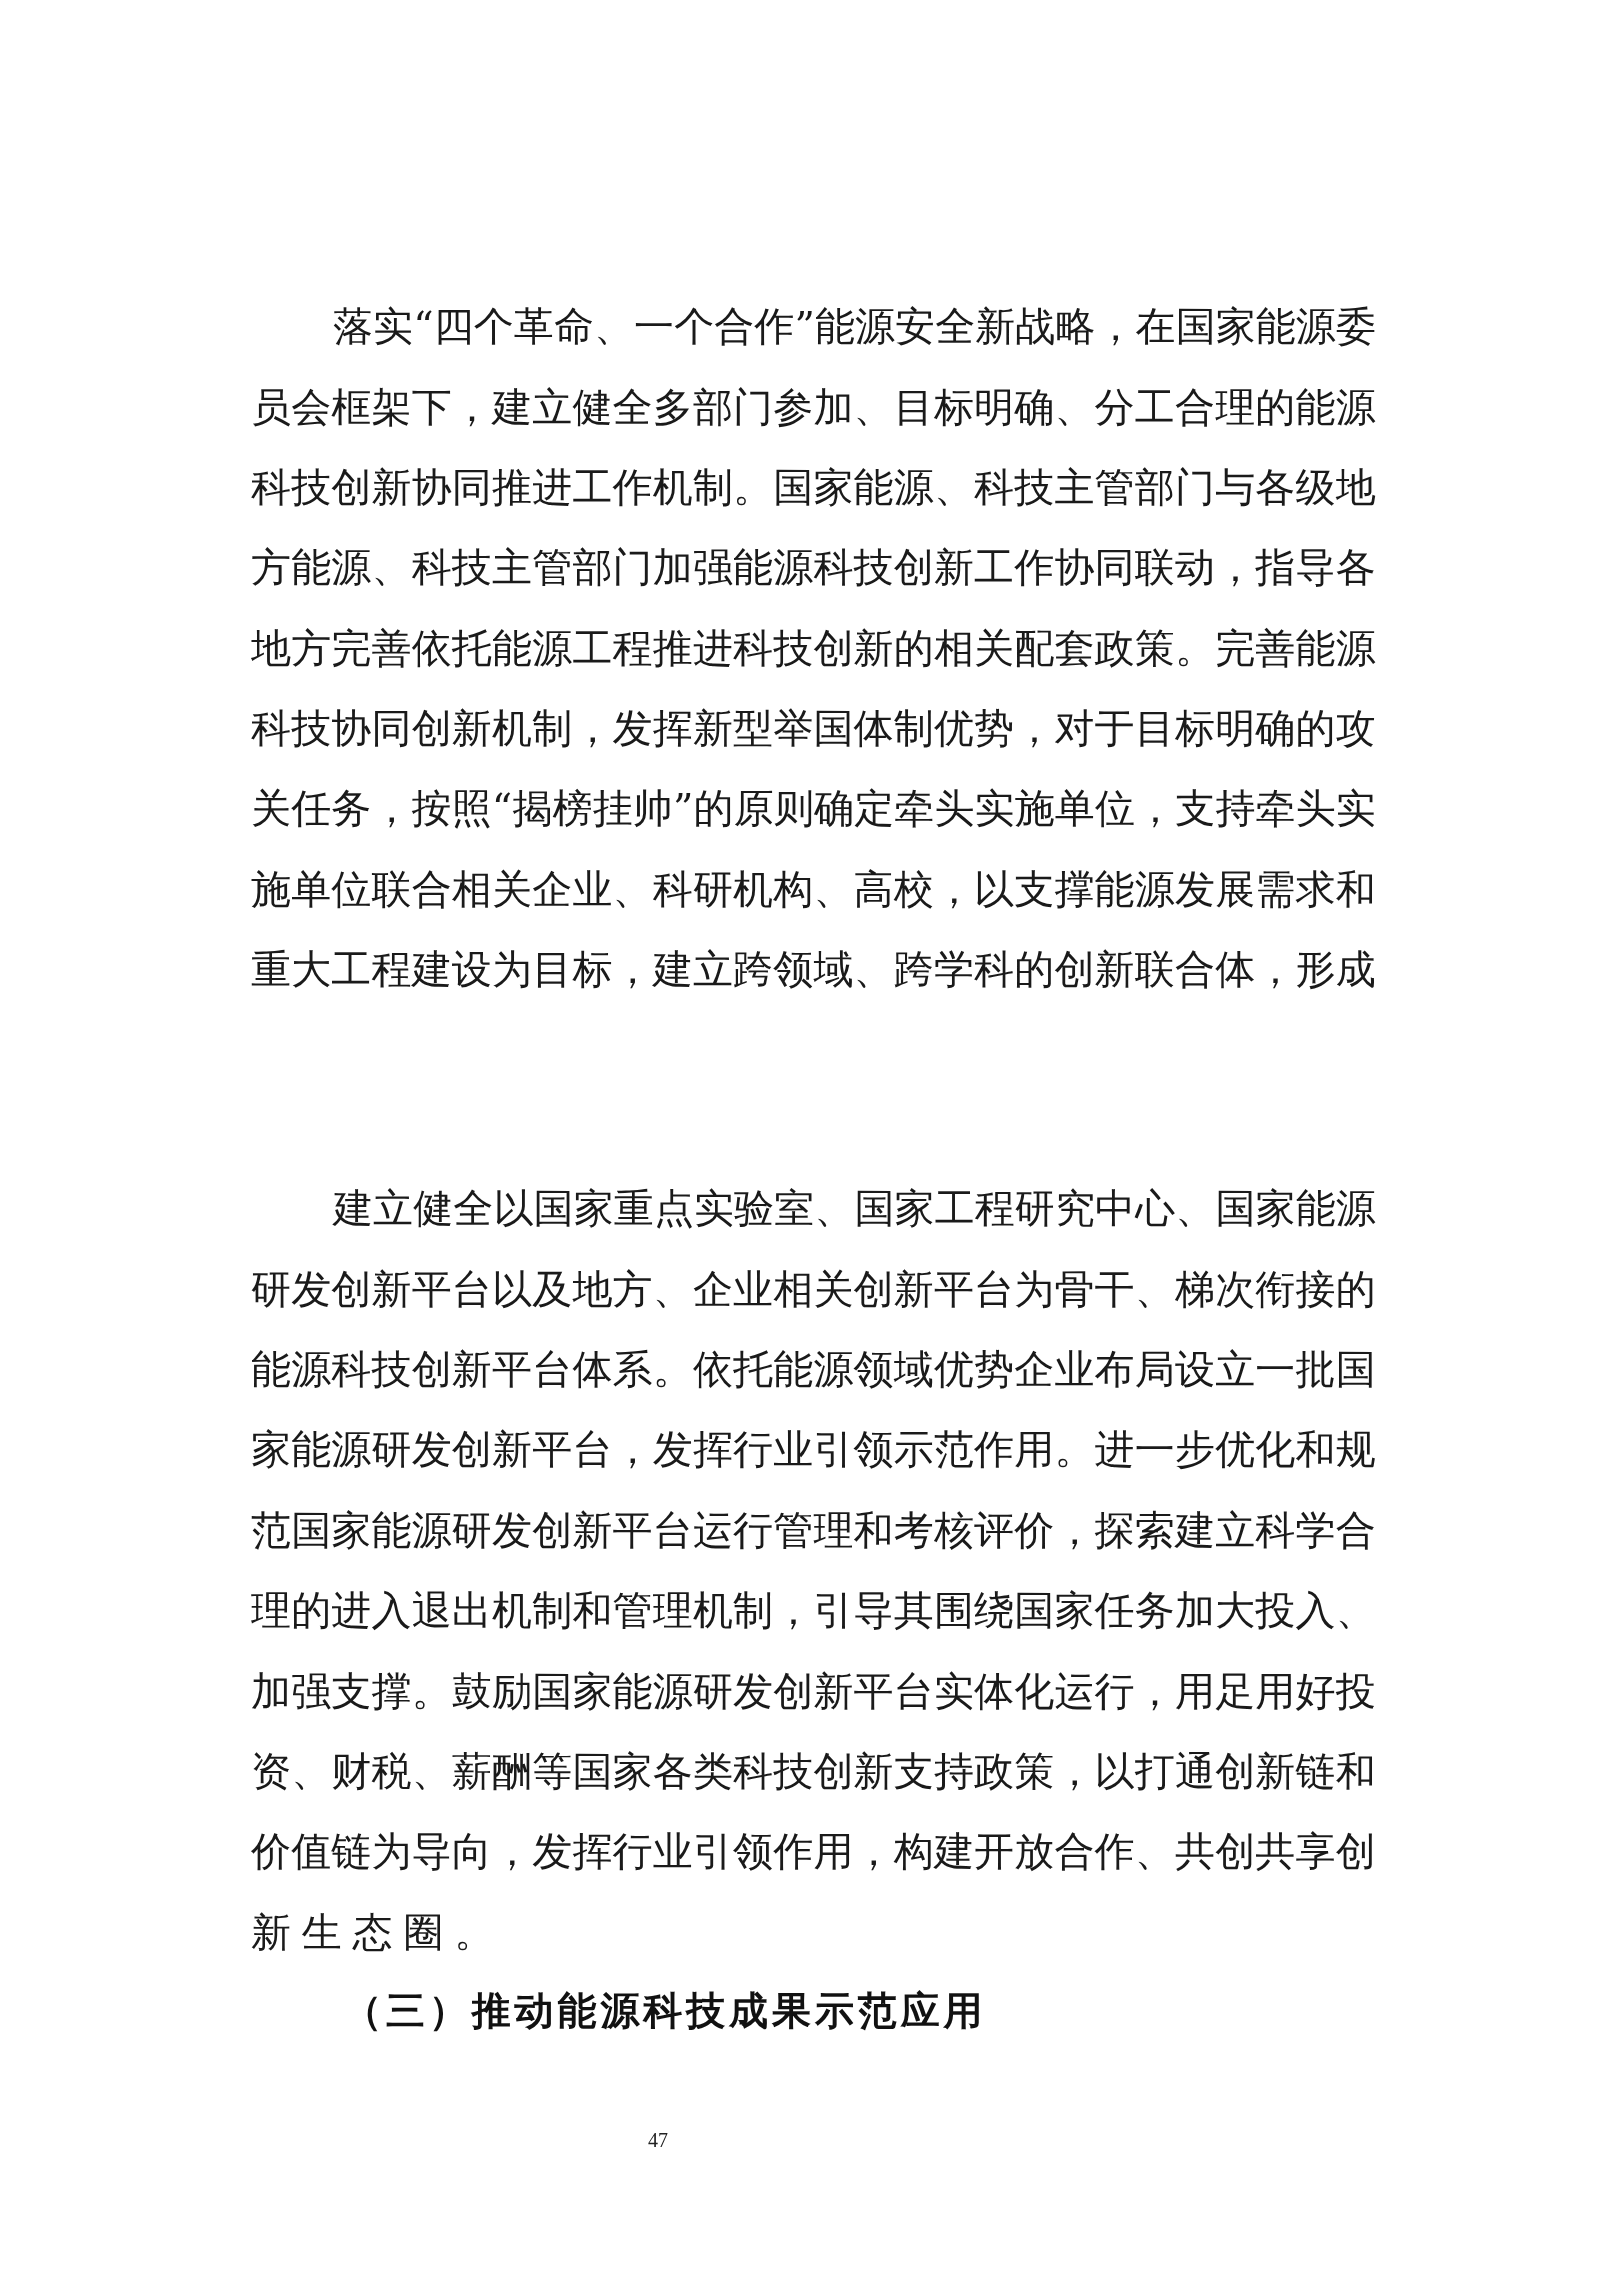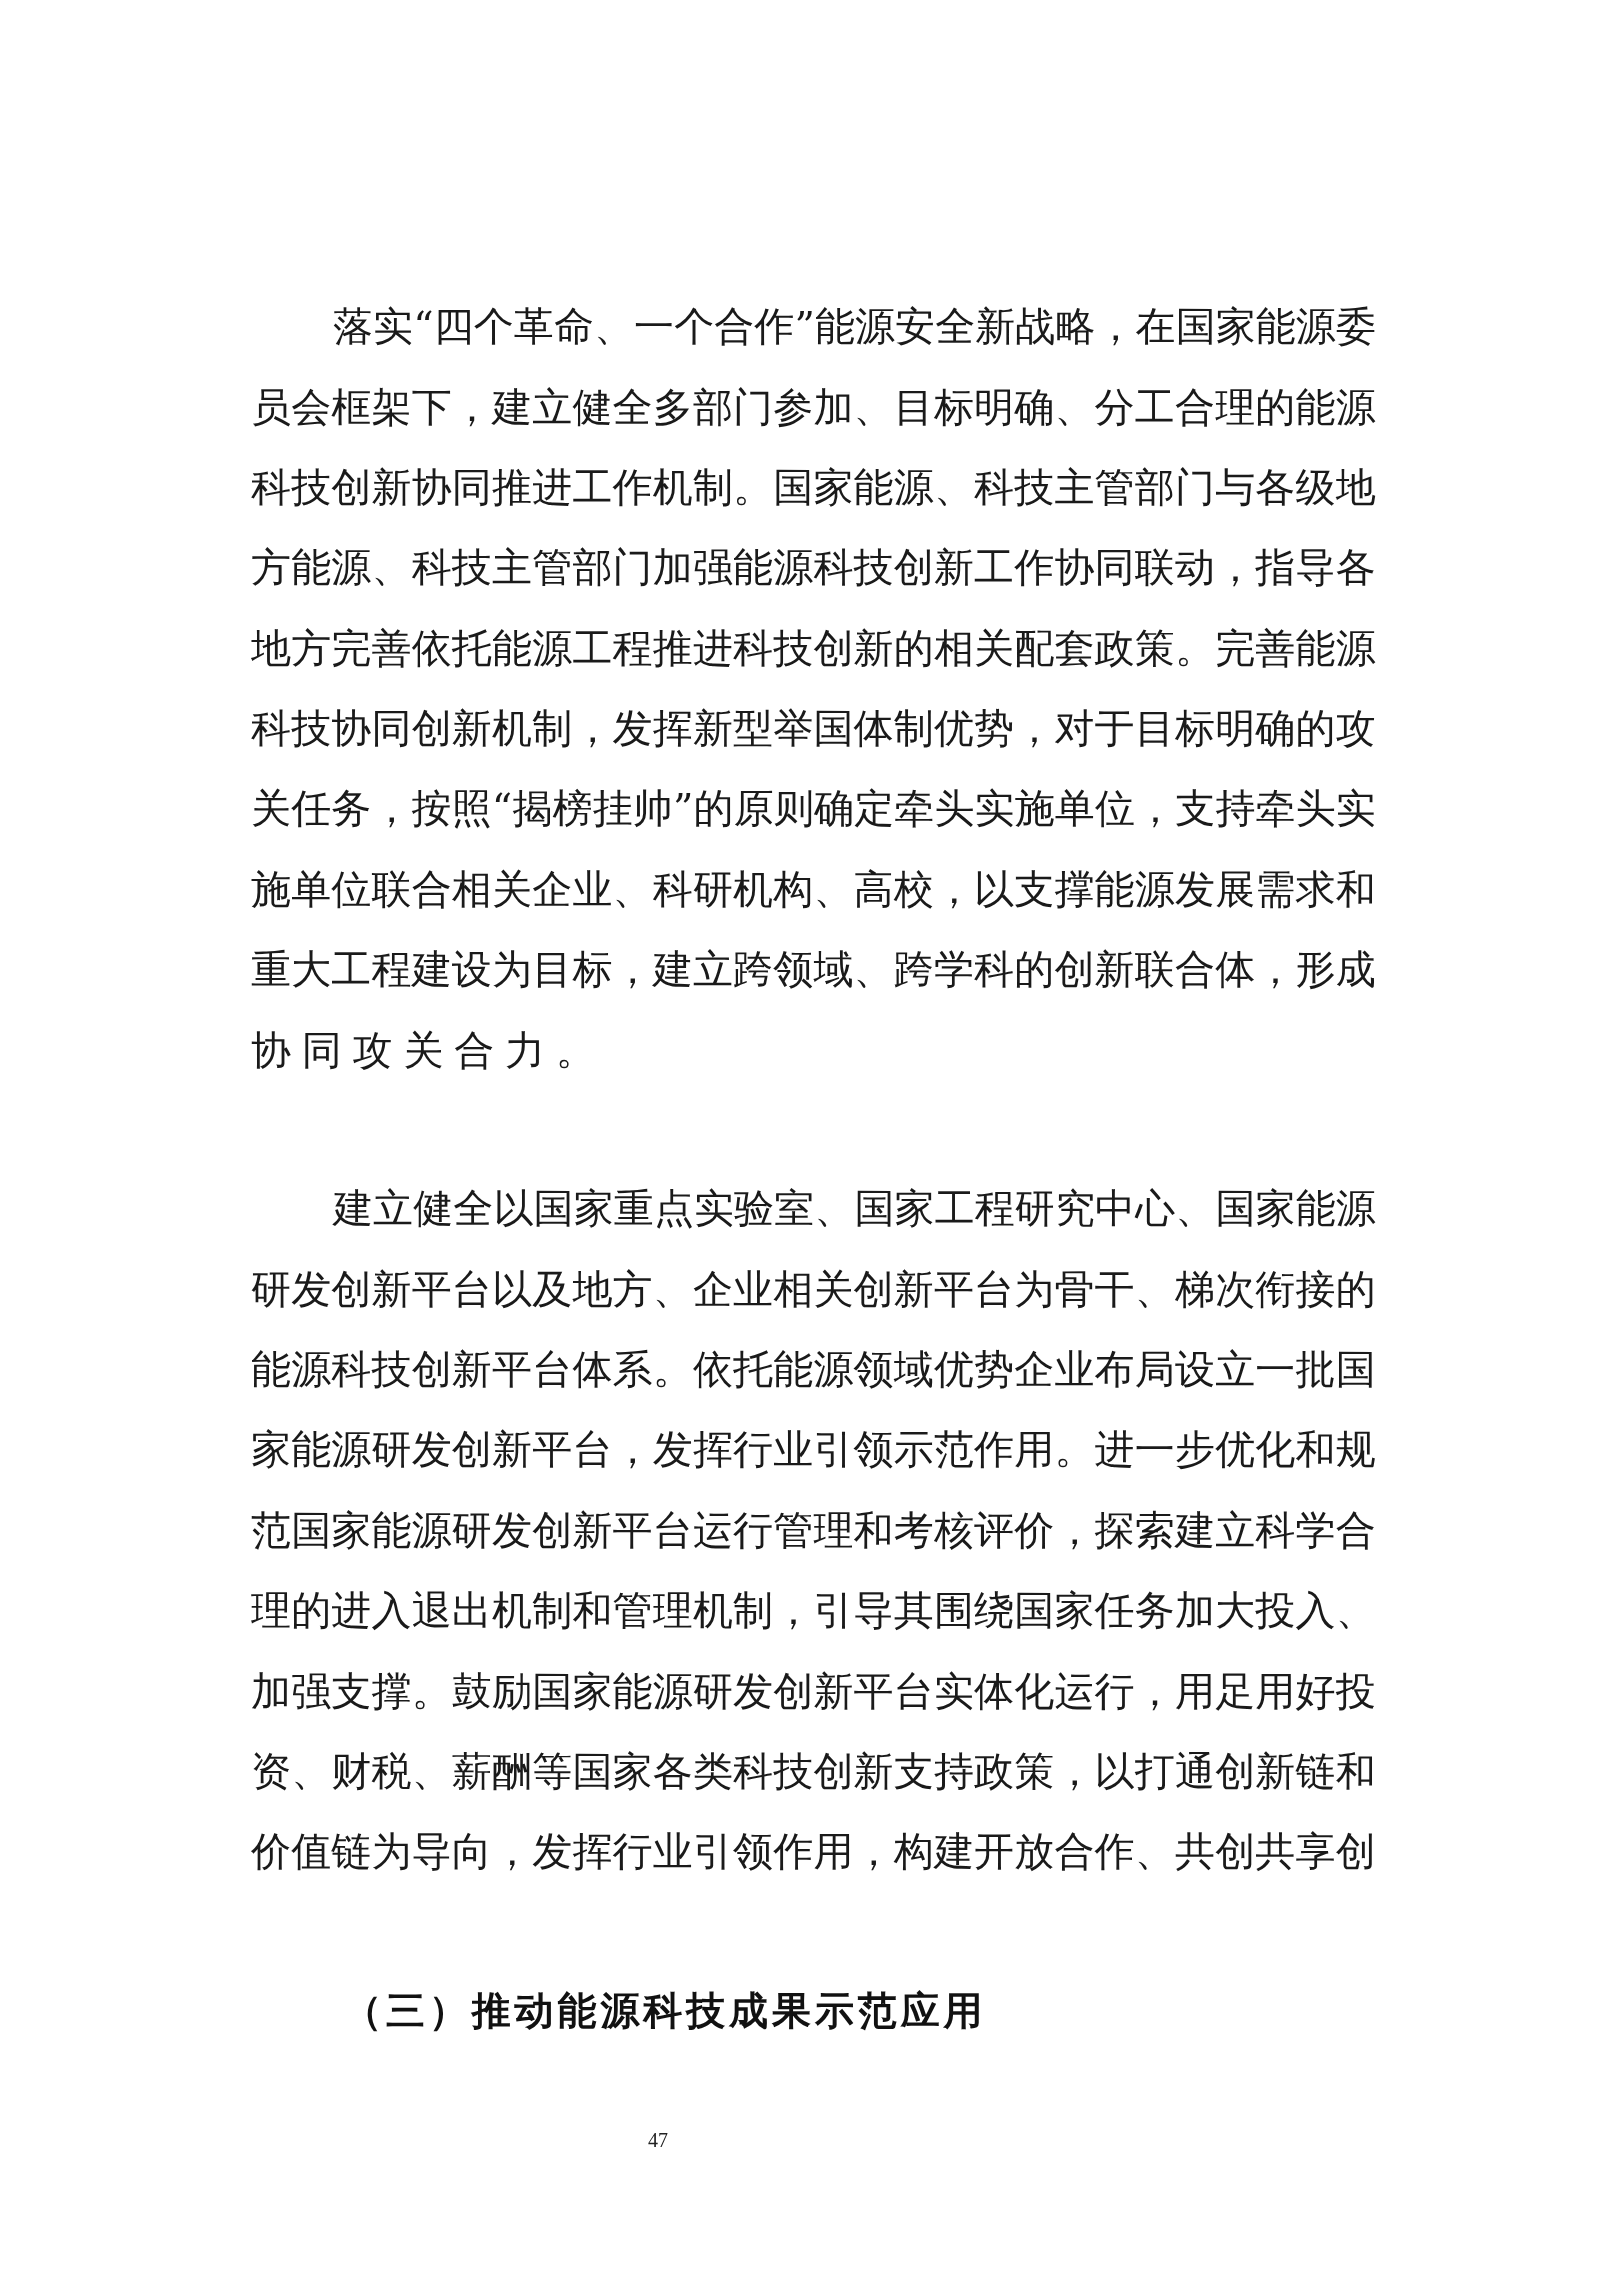--- a/index.html
+++ b/index.html
@@ -328,21 +328,20 @@
         <span>创</span>
         <span>新</span>
         <span>联</span>
         <span>合</span>
         <span>体</span>
         <span>，</span>
         <span>形</span>
         <span>成</span>
       </span>
     </div>
-  <div class="line last" style="top: 1010px; letter-spacing: 10.8px;">协同攻关合力。</div>
 
   <div class="line indent" style="top:1168px">
       <span style="display: flex; justify-content: space-between; width: 100%;">
         <span>建</span>
         <span>立</span>
         <span>健</span>
         <span>全</span>
         <span>以</span>
         <span>国</span>
         <span>家</span>
@@ -616,18 +615,19 @@
         <span>合</span>
         <span>作</span>
         <span>、</span>
         <span>共</span>
         <span>创</span>
         <span>共</span>
         <span>享</span>
         <span>创</span>
       </span>
     </div>
+  <div class="line last" style="top: 1892px; letter-spacing: 10.8px;">新生态圈。</div>
 
   <div class="heading" style="top:1971px">（三）推动能源科技成果示范应用</div>
 
   <div class="pagenum">47</div>
 </div>
 
 
 </body></html>

